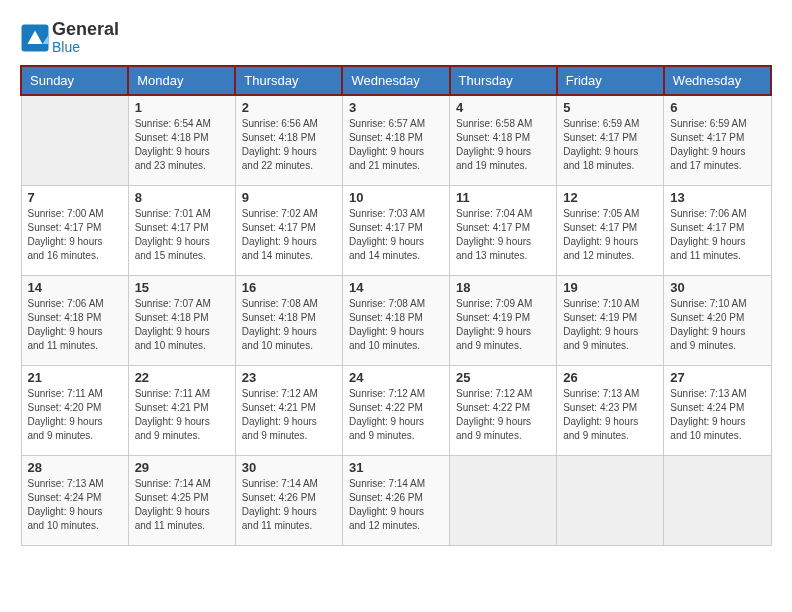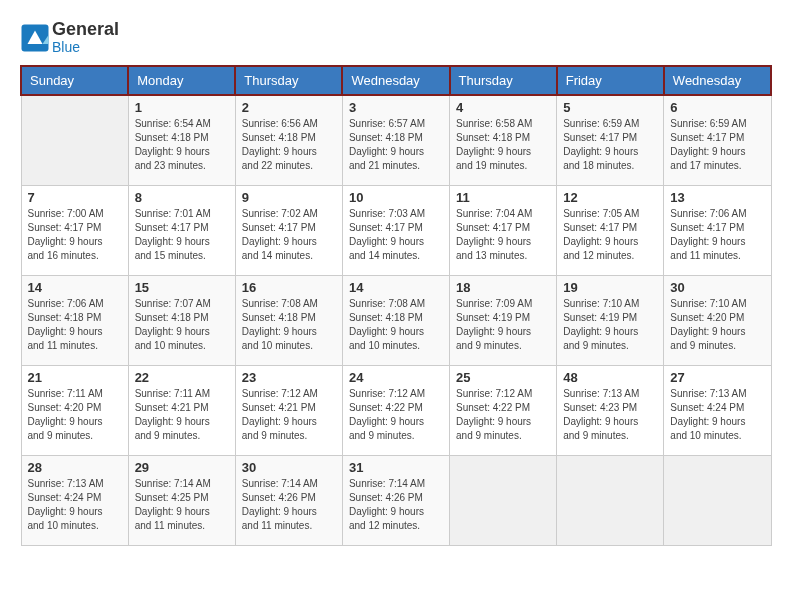--- a/index.html
+++ b/index.html
@@ -229,21 +229,21 @@
         </td>
         <td>
           <span class="day-number">24</span>
           <div class="cell-text">Sunrise: 7:12 AM<br>Sunset: 4:22 PM<br>Daylight: 9 hours and 9 minutes.</div>
         </td>
         <td>
           <span class="day-number">25</span>
           <div class="cell-text">Sunrise: 7:12 AM<br>Sunset: 4:22 PM<br>Daylight: 9 hours and 9 minutes.</div>
         </td>
         <td>
-          <span class="day-number">48</span>
+          <span class="day-number">26</span>
           <div class="cell-text">Sunrise: 7:13 AM<br>Sunset: 4:23 PM<br>Daylight: 9 hours and 9 minutes.</div>
         </td>
         <td>
           <span class="day-number">27</span>
           <div class="cell-text">Sunrise: 7:13 AM<br>Sunset: 4:24 PM<br>Daylight: 9 hours and 10 minutes.</div>
         </td>
       </tr>
       <tr>
         <td>
           <span class="day-number">28</span>

